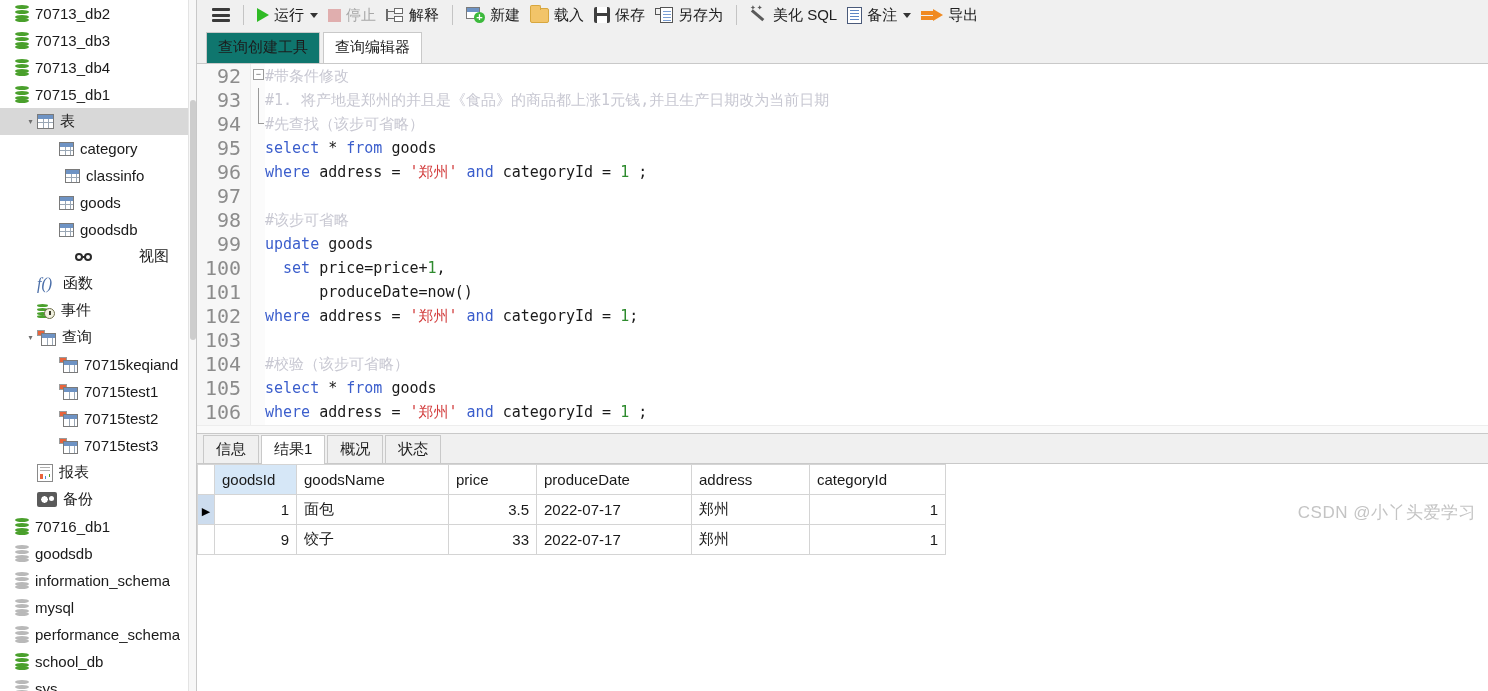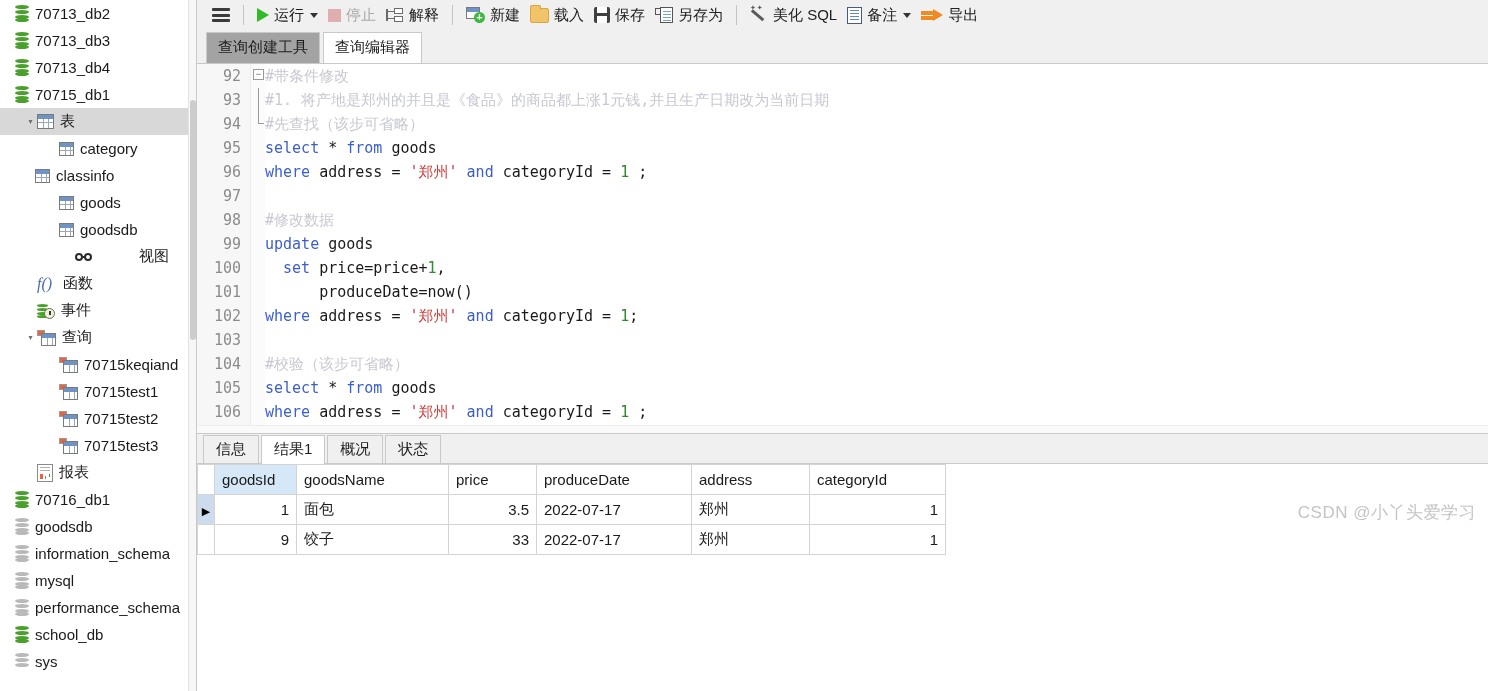--- a/index.html
+++ b/index.html
@@ -191,21 +191,21 @@
   .export-ico::before{ content:""; position:absolute; left:0; top:3px; width:13px;height:4px; background:#f08a22;
                        box-shadow:0 5px 0 #f08a22; }
   .export-ico::after{ content:""; position:absolute; right:0; top:1px; width:0;height:0;
                       border-left:10px solid #f08a22; border-top:6px solid transparent; border-bottom:6px solid transparent; }
 
   
   #editor-tabs{
     height:33px; background:#f0f0f0; display:flex; align-items:flex-end; padding-left:9px;
   }
   .etab{
-    font-size:15px; padding:4px 11px 6px; background:#a3a3a3; border:1px solid #c9c9c9; border-bottom:none;
+    font-size:15px; padding:4px 11px 6px; background:#0f766e; border:1px solid #c9c9c9; border-bottom:none;
     margin-right:3px; color:#1c1c1c; line-height:20px;
   }
   .etab.active{ background:#ffffff; border-color:#c9c9c9; position:relative; top:1px; padding-bottom:7px; }
 
   
   #code-area{
     position:relative; height:370px; background:#ffffff; border-top:1px solid #c9c9c9;
     overflow:hidden;
   }
   #gutter{
@@ -215,21 +215,21 @@
   #fold-col{
     position:absolute; left:54px; top:0; width:14px; height:100%; background:#fbfbfb;
   }
   .code-line{
     position:relative; height:24px; line-height:24px;
     font-family:"DejaVu Sans Mono","Liberation Mono",monospace; font-size:15px;
     white-space:pre; padding-left:68px;
   }
   .ln{
     position:absolute; left:0; width:44px; text-align:right;
-    color:#8c8c8c; font-family:"DejaVu Sans Mono","Liberation Mono",monospace; font-size:15px;
+    color:#8c8c8c; font-family:"DejaVu Sans Mono","Liberation Mono",monospace; font-size:20px;
   }
   .code-line .fold{
     position:absolute; left:56px; top:5px; width:11px; height:11px;
     border:1px solid #9a9a9a; background:#fff; color:#555; font-size:9px; line-height:9px; text-align:center;
     font-family:"Liberation Sans",sans-serif;
   }
   .code-line .bar{ position:absolute; left:61px; top:0; width:1px; height:24px; background:#9a9a9a; }
   .code-line .barend{ position:absolute; left:61px; top:0; width:1px; height:12px; background:#9a9a9a; }
   .code-line .barend::after{ content:""; position:absolute; left:0; top:11px; width:6px; height:1px; background:#9a9a9a; }
   .cmt{ color:#c8c8d2; }
@@ -337,21 +337,21 @@
         </span>
         <span class="lbl">表</span>
       </div>
       <div class="tree-row" style="padding-left: 46px;">
         <span class="arrow none"></span>
         <span class="ico">
           <span class="grid-ico small"></span>
         </span>
         <span class="lbl">category</span>
       </div>
-      <div class="tree-row" style="padding-left: 22px;">
+      <div class="tree-row" style="padding-left: 52px;">
         <span class="arrow none"></span>
         <span class="ico">
           <span class="grid-ico small"></span>
         </span>
         <span class="lbl">classinfo</span>
       </div>
       <div class="tree-row" style="padding-left: 46px;">
         <span class="arrow none"></span>
         <span class="ico">
           <span class="grid-ico small"></span>
@@ -446,20 +446,27 @@
           </span>
         </span>
         <span class="lbl">70715test3</span>
       </div>
       <div class="tree-row" style="padding-left: 24px;">
         <span class="arrow none"></span>
         <span class="ico">
           <span class="rep-ico"></span>
         </span>
         <span class="lbl">报表</span>
+      </div>
+      <div class="tree-row" style="padding-left: 24px;">
+        <span class="arrow none"></span>
+        <span class="ico">
+          <span class="bk-ico"></span>
+        </span>
+        <span class="lbl">备份</span>
       </div>
       <div class="tree-row" style="padding-left: 2px;">
         <span class="arrow none"></span>
         <span class="ico">
           <span class="db-ico db-green">
             <i></i>
             <i></i>
             <i></i>
             <i></i>
           </span>
@@ -617,21 +624,21 @@
     <div id="code-area">
       <div id="gutter"></div>
       <div id="fold-col"></div>
       <div id="code-lines">
           <div class="code-line"><span class="ln">92</span><span class="fold">−</span><span><span class="cmt">#带条件修改</span></span></div>
           <div class="code-line"><span class="ln">93</span><span class="bar"></span><span><span class="cmt">#1. 将产地是郑州的并且是《食品》的商品都上涨1元钱,并且生产日期改为当前日期</span></span></div>
           <div class="code-line"><span class="ln">94</span><span class="barend"></span><span><span class="cmt">#先查找（该步可省略）</span></span></div>
           <div class="code-line"><span class="ln">95</span><span><span class="kw">select</span><span class="op"> * </span><span class="kw">from</span><span class="idt"> goods</span></span></div>
           <div class="code-line"><span class="ln">96</span><span><span class="kw">where</span><span class="idt"> address = </span><span class="str">'郑州'</span><span class="op"> </span><span class="kw">and</span><span class="idt"> categoryId = </span><span class="num">1</span><span class="op"> ;</span></span></div>
           <div class="code-line"><span class="ln">97</span><span><span class="op"></span></span></div>
-          <div class="code-line"><span class="ln">98</span><span><span class="cmt">#修改数据</span></span></div>
+          <div class="code-line"><span class="ln">98</span><span><span class="cmt">#该步可省略</span></span></div>
           <div class="code-line"><span class="ln">99</span><span><span class="kw">update</span><span class="idt"> goods</span></span></div>
           <div class="code-line"><span class="ln">100</span><span><span class="op">  </span><span class="kw">set</span><span class="idt"> price=price+</span><span class="num">1</span><span class="op">,</span></span></div>
           <div class="code-line"><span class="ln">101</span><span><span class="idt">      produceDate=now()</span></span></div>
           <div class="code-line"><span class="ln">102</span><span><span class="kw">where</span><span class="idt"> address = </span><span class="str">'郑州'</span><span class="op"> </span><span class="kw">and</span><span class="idt"> categoryId = </span><span class="num">1</span><span class="op">;</span></span></div>
           <div class="code-line"><span class="ln">103</span><span><span class="op"></span></span></div>
           <div class="code-line"><span class="ln">104</span><span><span class="cmt">#校验（该步可省略）</span></span></div>
           <div class="code-line"><span class="ln">105</span><span><span class="kw">select</span><span class="op"> * </span><span class="kw">from</span><span class="idt"> goods</span></span></div>
           <div class="code-line"><span class="ln">106</span><span><span class="kw">where</span><span class="idt"> address = </span><span class="str">'郑州'</span><span class="op"> </span><span class="kw">and</span><span class="idt"> categoryId = </span><span class="num">1</span><span class="op"> ;</span></span></div>
         </div>
       <div id="code-hscroll"></div>

